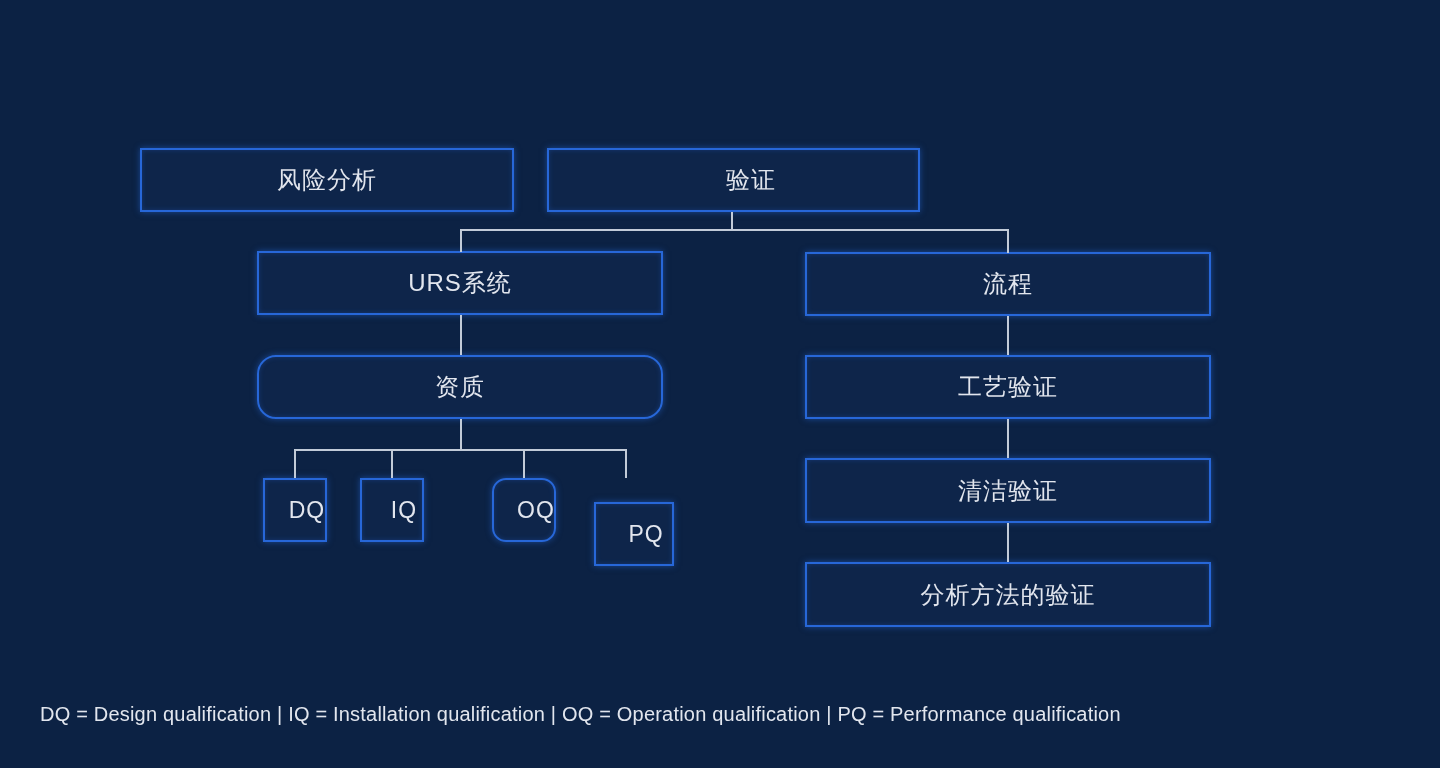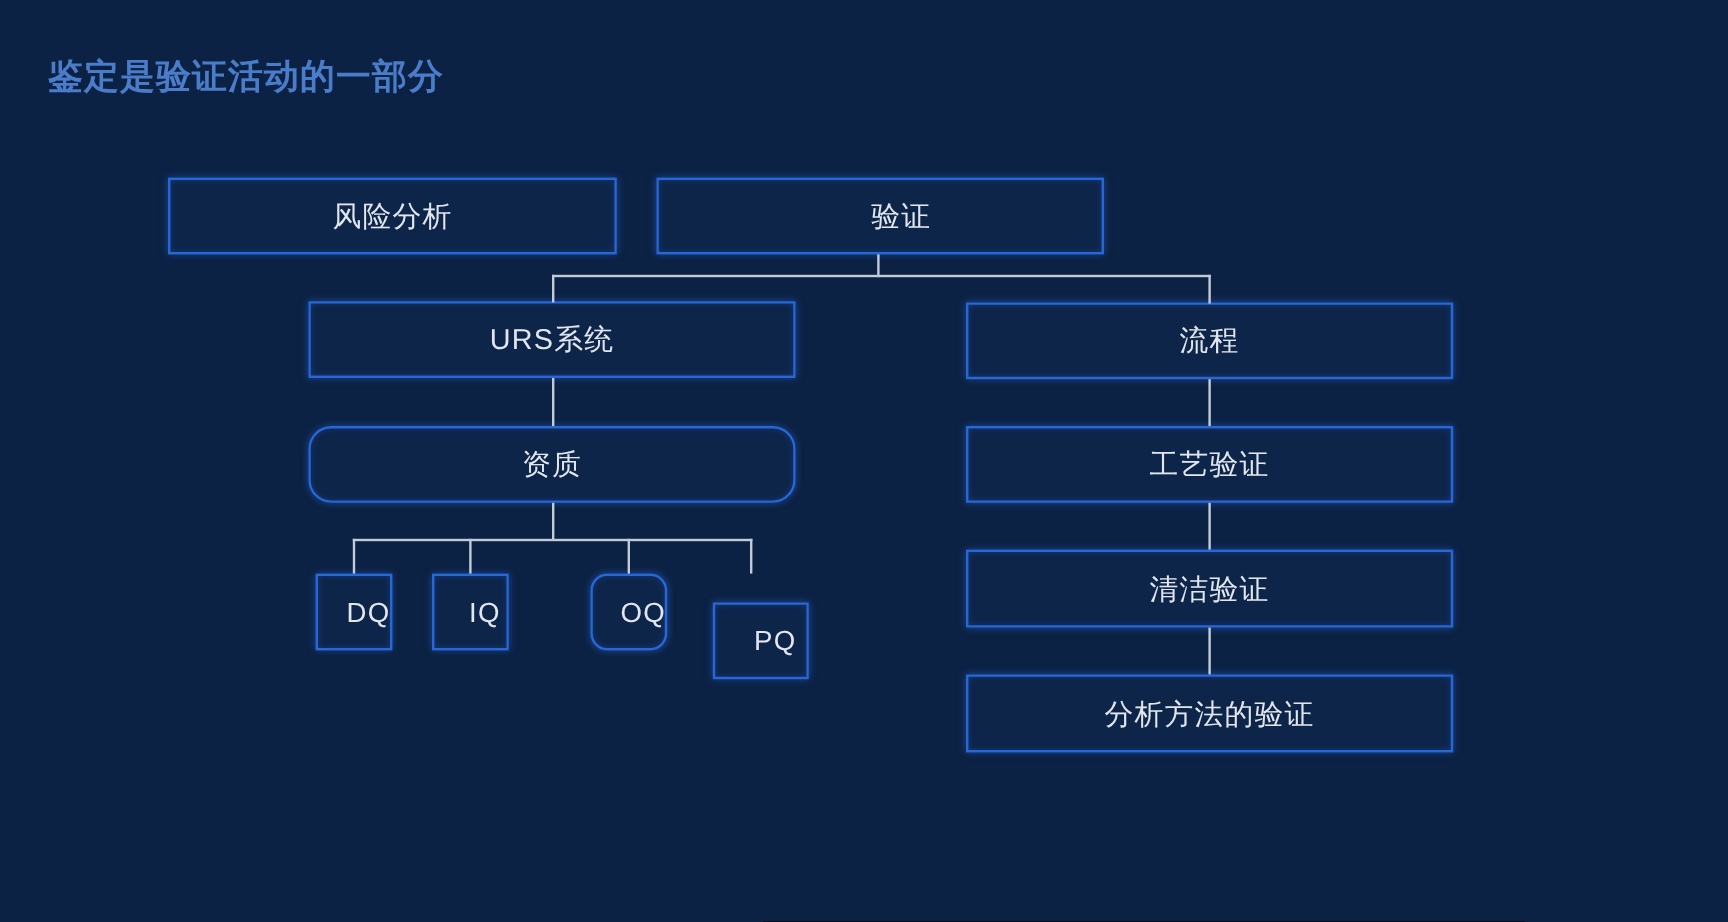--- a/index.html
+++ b/index.html
@@ -55,21 +55,20 @@
     font-size: 20px;
     letter-spacing: 0.2px;
     color: var(--legend-text, #e2e6ee);
   }
 </style>
 </head>
 <body>
 
 <div class="slide">
 
-  <h1 class="slide-title">鉴定是验证活动的一部分</h1>
 
   <div class="node" style="left:140px; top:148px; width:374px; height:64px;">风险分析</div>
   <div class="node" style="left:547px; top:148px; width:373px; height:64px;padding-left:35px;">验证</div>
 
   <div class="node" style="left:257px; top:251px; width:406px; height:64px;">URS系统</div>
   <div class="node" style="left:805px; top:252px; width:406px; height:64px;">流程</div>
 
   <div class="node" style="left:257px; top:355px; width:406px; height:64px;border-radius:19px;">资质</div>
   <div class="node" style="left:805px; top:355px; width:406px; height:64px;">工艺验证</div>
 
@@ -92,14 +91,15 @@
   <div class="connector" style="left:294px; top:449px; width:333px; height:2px;"></div>
   <div class="connector" style="left:294px; top:449px; width:2px; height:29px;"></div>
   <div class="connector" style="left:391px; top:449px; width:2px; height:29px;"></div>
   <div class="connector" style="left:523px; top:449px; width:2px; height:29px;"></div>
   <div class="connector" style="left:625px; top:449px; width:2px; height:29px;"></div>
 
   <div class="connector" style="left:1007px; top:316px; width:2px; height:39px;"></div>
   <div class="connector" style="left:1007px; top:419px; width:2px; height:39px;"></div>
   <div class="connector" style="left:1007px; top:523px; width:2px; height:39px;"></div>
 
+  <p class="legend">DQ = Design qualification | IQ = Installation qualification | OQ = Operation qualification | PQ = Performance qualification</p>
 
 </div>
 
 </body></html>

